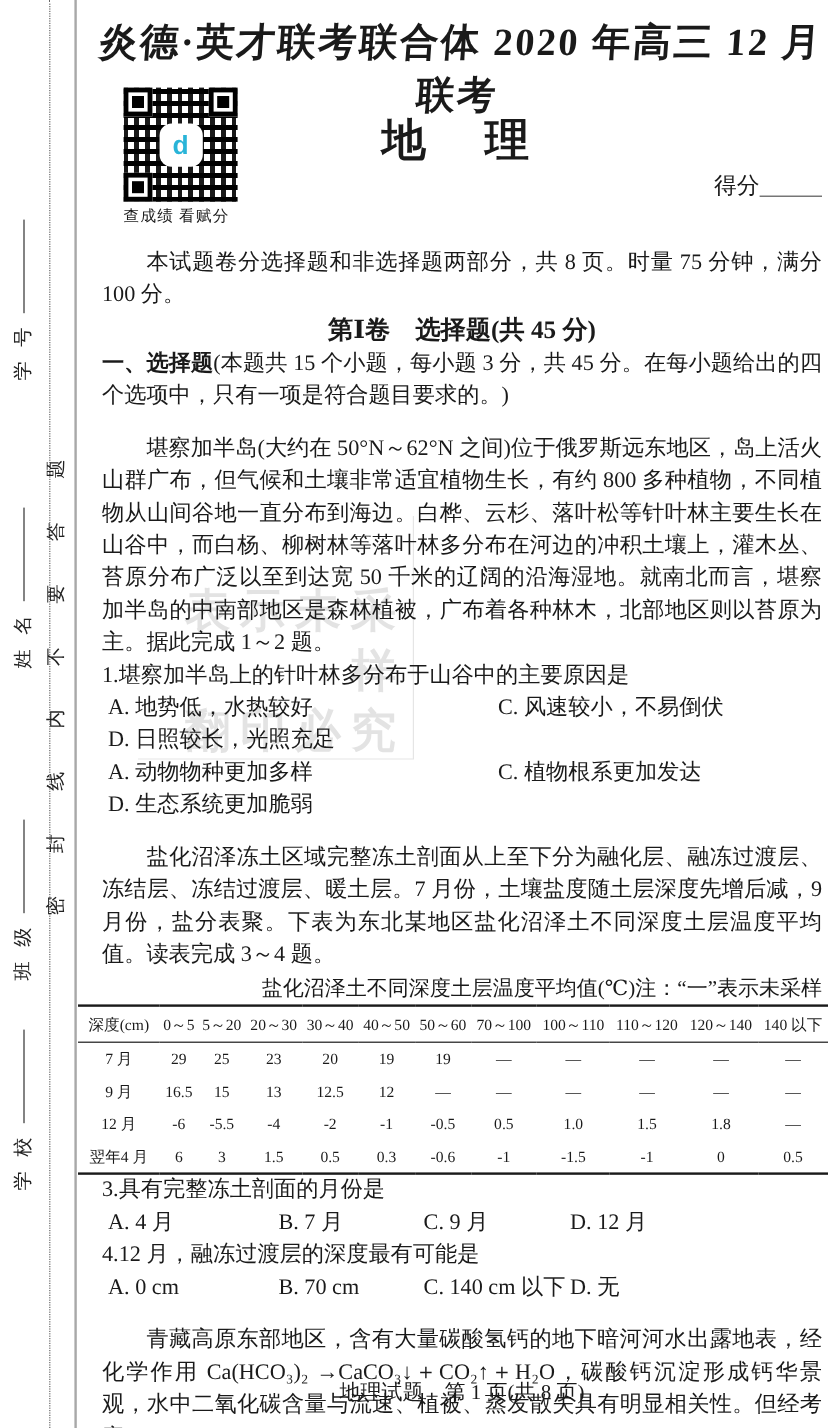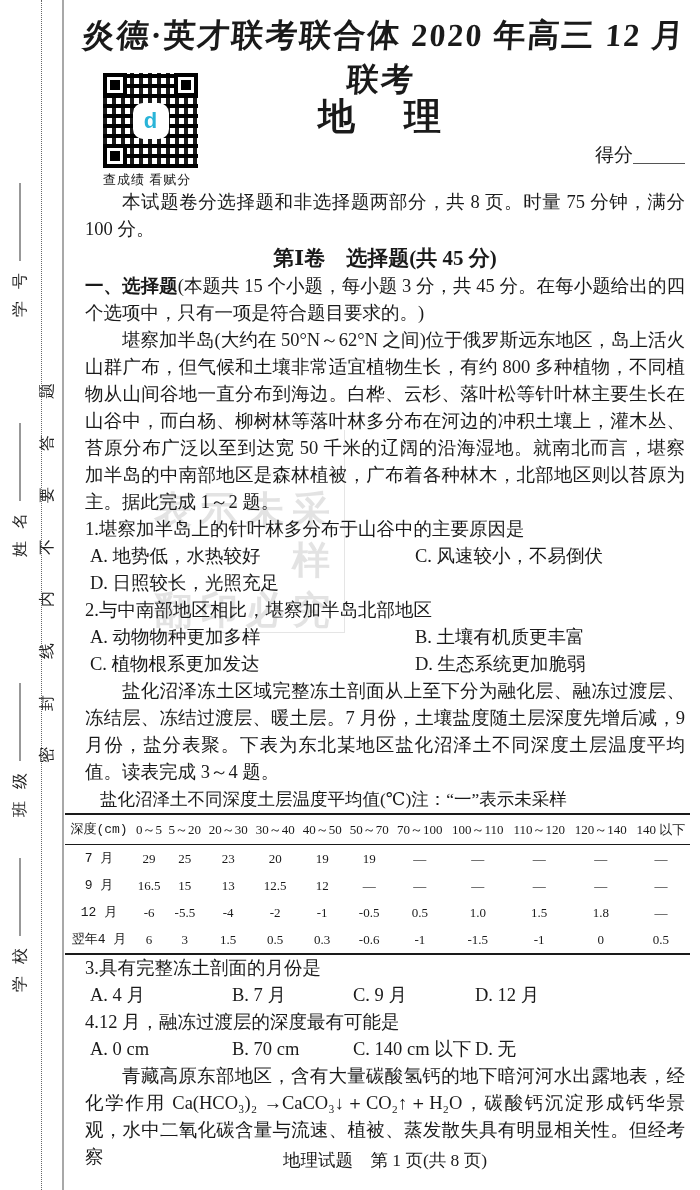--- a/index.html
+++ b/index.html
@@ -59,34 +59,34 @@
     position:absolute; left:50%; top:50%; transform:translate(-50%,-50%);
     width:32px; height:32px; background:#fff; border-radius:8px;
     display:flex; align-items:center; justify-content:center;
     box-shadow:0 0 0 2px #fff;
   }
   .qr-logo span { font-family:"Liberation Sans","DejaVu Sans",sans-serif; font-weight:bold; font-size:22px; color:#29b4d8; line-height:1; }
   .qr-caption { margin-top:3px; font-size:13px; letter-spacing:1px; white-space:nowrap; }
 
   
   .body { position:absolute; top:189px; left:0; width:600px; font-size:18.5px; line-height:27px; text-align:justify; }
-  .indent { text-indent:2em; }
+  .indent { text-indent:2em;margin-top:17px; }
   .section-heading { text-align:center; font-weight:bold; font-size:21px; line-height:30px; text-indent:0; }
   .bold { font-weight:bold; }
   .question { line-height:27px; }
   .q-opts2 { display:grid; grid-template-columns:325px 1fr; padding-left:5px; }
   .q-opts4 { display:grid; grid-template-columns:142px 121px 122px 1fr; padding-left:5px; }
 
   
-  .table-caption { display:flex; justify-content:flex-start; padding:0 0 0 15px; font-size:17.5px; line-height:27px; }
+  .table-caption { display:flex; justify-content:flex-end; padding:0 0 0 15px; font-size:17.5px; line-height:27px; }
   .temp-table { width:625px; margin-left:-20px; border-collapse:collapse; font-size:13px;
     border-top:2px solid #1a1a1a; border-bottom:2px solid #1a1a1a; }
   .temp-table th, .temp-table td { text-align:center; font-weight:normal; padding:0 1px; height:27px; white-space:nowrap; }
   .temp-table thead th { height:30px; border-bottom:1px solid #1a1a1a; }
-  .temp-table th:first-child, .temp-table td:first-child { width:68px;font-family:Liberation Mono, monospace; }
+  .temp-table th:first-child, .temp-table td:first-child { width:68px; }
 
   .page-footer { position:absolute; top:1148px; left:0; width:600px; text-align:center; font-size:17.5px; }
 </style>
 </head>
 <body>
 
 <div class="page">
 
   <div class="seal-dotted"></div>
   <div class="seal-solid"></div>
@@ -146,24 +146,22 @@
       <div class="question">
         <div><span>1.</span><span>堪察加半岛上的针叶林多分布于山谷中的主要原因是</span></div>
         <div class="q-opts2">
           <span>A. 地势低，水热较好</span>
           <span>C. 风速较小，不易倒伏</span>
           <span>D. 日照较长，光照充足</span>
         </div>
       </div>
 
       <div class="question">
-        <div><span>2.</span><span>与中南部地区相比，堪察加半岛北部地区</span></div>
         <div class="q-opts2">
           <span>A. 动物物种更加多样</span>
-          <span>B. 土壤有机质更丰富</span>
           <span>C. 植物根系更加发达</span>
           <span>D. 生态系统更加脆弱</span>
         </div>
       </div>
 
       <p class="indent">盐化沼泽冻土区域完整冻土剖面从上至下分为融化层、融冻过渡层、冻结层、冻结过渡层、暖土层。7 月份，土壤盐度随土层深度先增后减，9 月份，盐分表聚。下表为东北某地区盐化沼泽土不同深度土层温度平均值。读表完成 3～4 题。</p>
 
       <div class="table-caption">
         <span>盐化沼泽土不同深度土层温度平均值(℃)</span>
         <span>注：“一”表示未采样</span>
@@ -171,21 +169,21 @@
 
       <table class="temp-table">
         <thead>
             <tr>
               <th>深度(cm)</th>
               <th>0～5</th>
               <th>5～20</th>
               <th>20～30</th>
               <th>30～40</th>
               <th>40～50</th>
-              <th>50～70</th>
+              <th>50～60</th>
               <th>70～100</th>
               <th>100～110</th>
               <th>110～120</th>
               <th>120～140</th>
               <th>140 以下</th>
             </tr>
           </thead>
         <tbody>
             <tr>
               <td>7 月</td>

